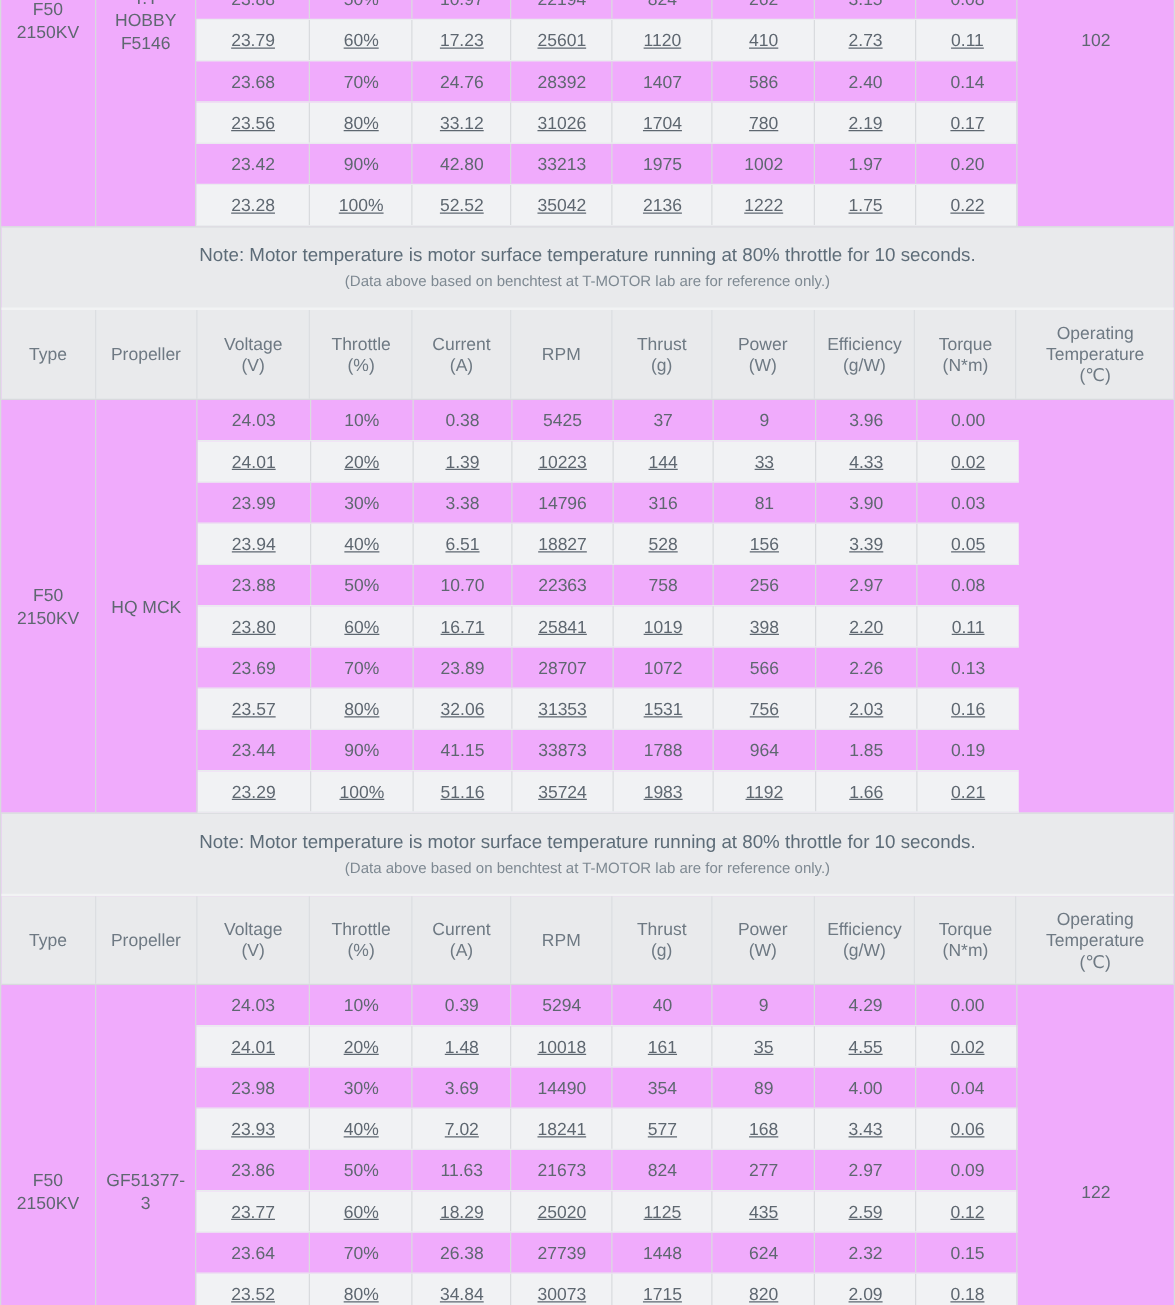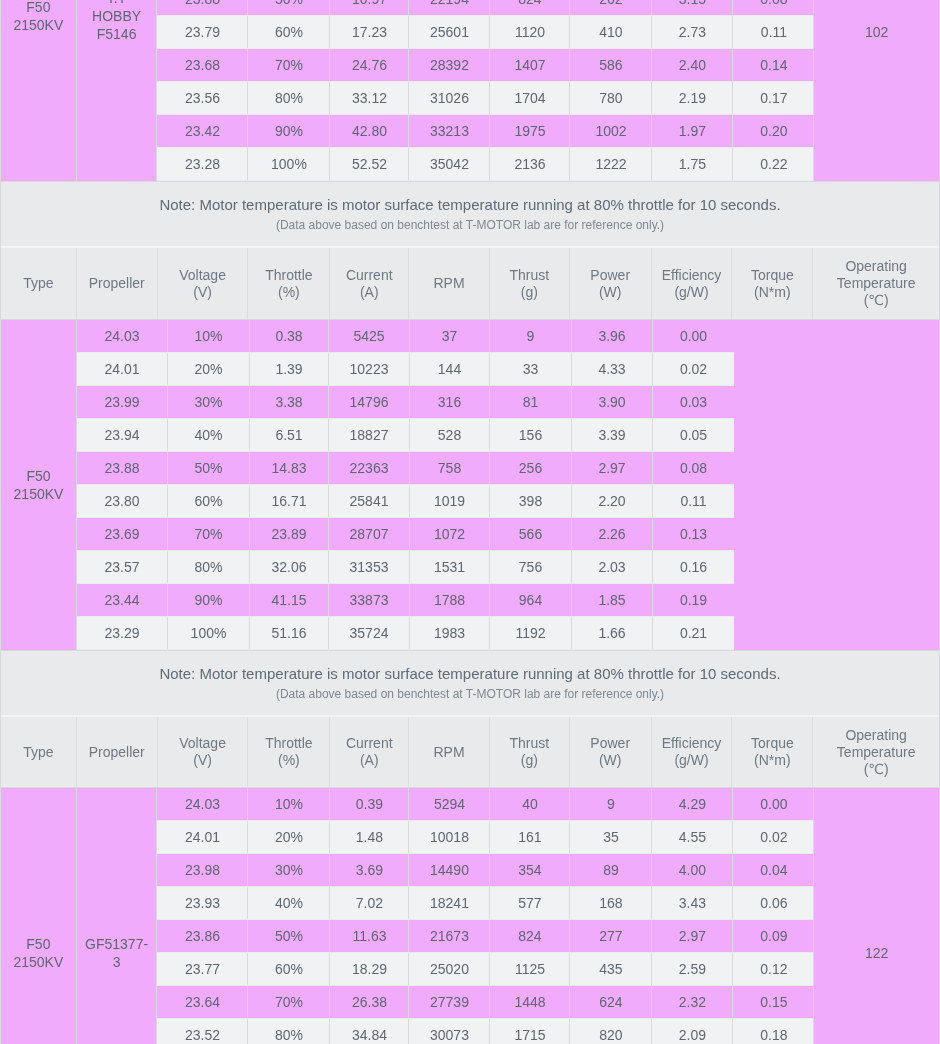--- a/index.html
+++ b/index.html
@@ -53,21 +53,21 @@
   .body-row{display:flex;box-sizing:border-box;}
   .body-row.full{height:330px;}
   .mcol{box-sizing:border-box;position:relative;
     display:flex;flex-direction:column;align-items:center;justify-content:center;}
   .type-col{width:76px;border-right:1px solid #d8dadd;}
   .prop-col{width:81px;border-right:1px solid #d8dadd;}
   .temp-col{width:126px;border-left:1px solid #d8dadd;margin-left:-1px;}
   .mcol .ln{line-height:18px;font-size:14px;color:#5e6770;text-align:center;}
   .rows{width:657px;}
   .drow{display:flex;height:33px;box-sizing:border-box;border-bottom:1px solid #e9ebee;}
-  .drow.stripe{background:#f1f2f4;}
+  .drow.stripe{background:#f1f2f4;text-decoration:underline;}
   .dcell{
     box-sizing:border-box;border-right:1px solid #d9dbde;
     display:flex;align-items:center;justify-content:center;
     font-size:14px;color:#5e6770;
   }
   .dcell:nth-child(1){width:91px}
   .dcell:nth-child(2){width:82px}
   .dcell:nth-child(3){width:79px}
   .dcell:nth-child(4){width:81px}
   .dcell:nth-child(5){width:80px}
@@ -225,20 +225,25 @@
           <div class="ln">(℃)</div>
         </div>
     </div>
     <div class="body-row full">
       <div class="mcol type-col">
         <div>
             <div class="ln">F50</div>
             <div class="ln">2150KV</div>
           </div>
       </div>
+      <div class="mcol prop-col">
+        <div>
+            <div class="ln">HQ MCK</div>
+          </div>
+      </div>
       <div class="rows">
           <div class="drow">
             <div class="dcell">24.03</div>
             <div class="dcell">10%</div>
             <div class="dcell">0.38</div>
             <div class="dcell">5425</div>
             <div class="dcell">37</div>
             <div class="dcell">9</div>
             <div class="dcell">3.96</div>
             <div class="dcell">0.00</div>
@@ -269,21 +274,21 @@
             <div class="dcell">6.51</div>
             <div class="dcell">18827</div>
             <div class="dcell">528</div>
             <div class="dcell">156</div>
             <div class="dcell">3.39</div>
             <div class="dcell">0.05</div>
           </div>
           <div class="drow">
             <div class="dcell">23.88</div>
             <div class="dcell">50%</div>
-            <div class="dcell">14.83</div>
+            <div class="dcell">10.70</div>
             <div class="dcell">22363</div>
             <div class="dcell">758</div>
             <div class="dcell">256</div>
             <div class="dcell">2.97</div>
             <div class="dcell">0.08</div>
           </div>
           <div class="drow stripe">
             <div class="dcell">23.80</div>
             <div class="dcell">60%</div>
             <div class="dcell">16.71</div>

